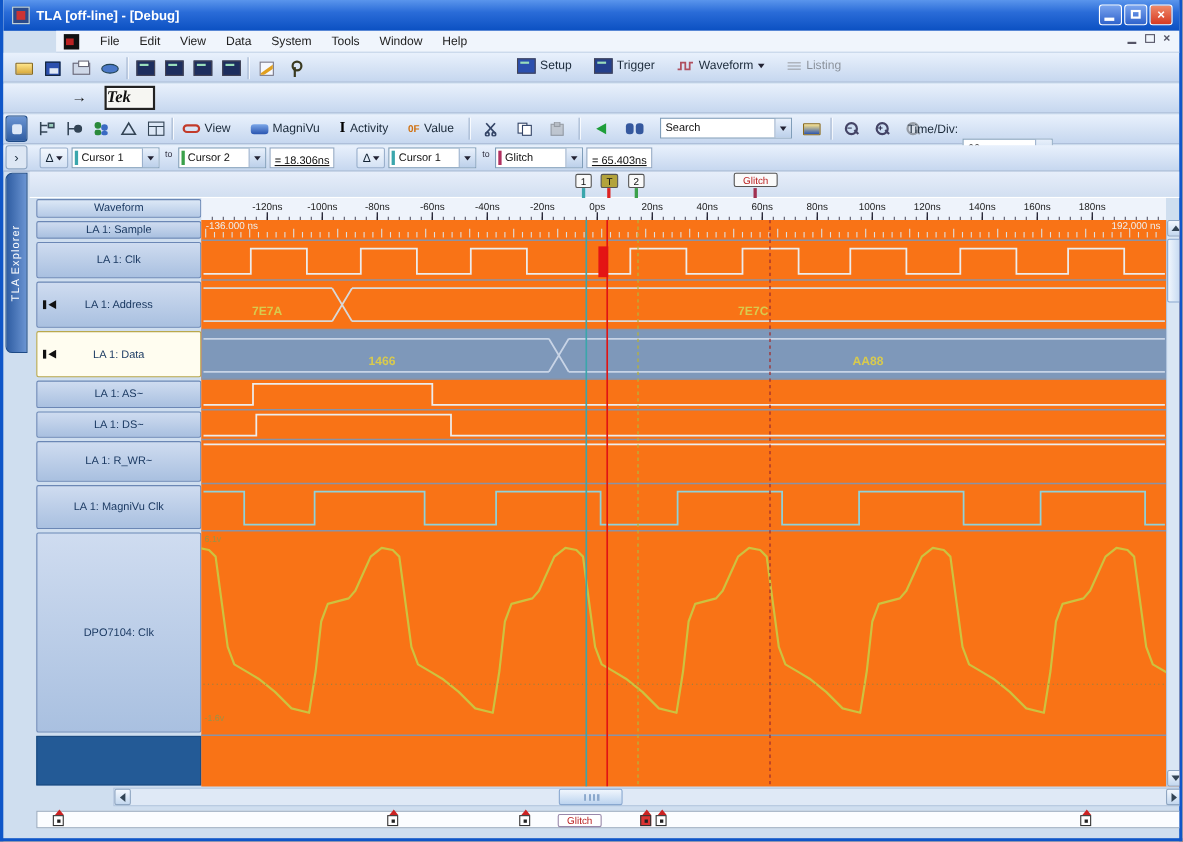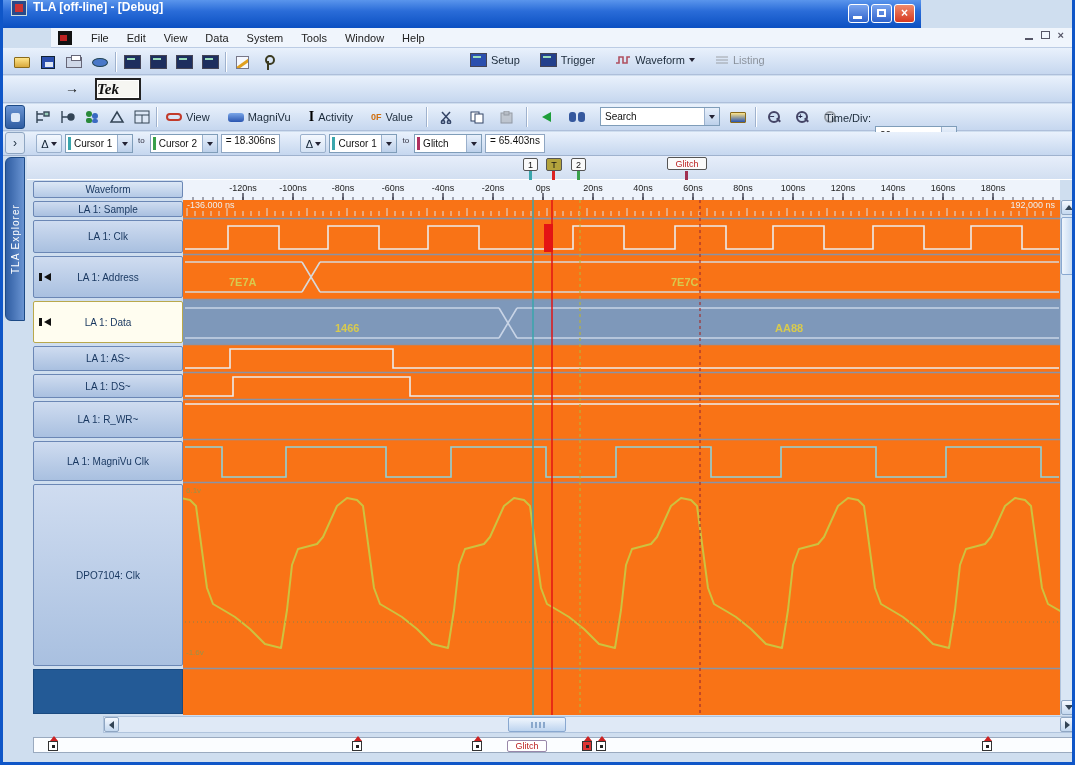--- a/index.html
+++ b/index.html
@@ -2,23 +2,23 @@
 <html><head>
 <meta charset="utf-8">
 <style>
   html,body{margin:0;padding:0;background:#9aa8bb;}
   *{box-sizing:border-box;}
   .abs{position:absolute;}
   .win{position:relative;width:1075px;height:765px;background:#cfdeef;
        border:3px solid #0f56c8;border-top:none;font-family:"Liberation Sans",sans-serif;
        overflow:hidden;}
   
-  .titlebar{left:0;top:0;width:918px;height:28px;
+  .titlebar{left:0;top:0;width:1069px;height:28px;
     background:linear-gradient(#5a95ec,#2a6cd8 40%,#0b50c2);
-    display:flex;align-items:flex-start;color:#fff;font-size:12px;font-weight:bold;}
+    display:flex;align-items:center;color:#fff;font-size:12px;font-weight:bold;}
   .appicon{width:16px;height:16px;margin:0 6px 0 8px;background:#2a4a8a;border:1px solid #cdd;
     position:relative;}
   .appicon::after{content:"";position:absolute;left:3px;top:3px;width:8px;height:8px;background:#c33;}
   .tbtns{position:absolute;right:6px;top:4px;display:flex;gap:2px;}
   .tbtn{width:21px;height:19px;border:1px solid #fff;border-radius:3px;
     background:linear-gradient(#7aa4ee,#2f63cc);position:relative;}
   .tbtn.close{background:linear-gradient(#f08a6a,#d63a22);}
   .glyph-min{position:absolute;left:4px;bottom:3px;width:9px;height:3px;background:#fff;}
   .glyph-rest{position:absolute;left:5px;top:4px;width:9px;height:8px;border:2px solid #fff;}
   .glyph-x{color:#fff;font-size:12px;font-weight:bold;line-height:17px;width:100%;text-align:center;}
@@ -62,23 +62,23 @@
   .binoc{width:16px;height:10px;position:relative;}
   .binoc::before,.binoc::after{content:"";position:absolute;top:0;width:7px;height:10px;background:#35589e;border-radius:3px;}
   .binoc::before{left:0;} .binoc::after{right:0;}
   .mag{width:14px;height:14px;position:relative;}
   .mag::before{content:"";position:absolute;left:1px;top:1px;width:8px;height:8px;border:2px solid #446;border-radius:50%;background:#cfe0f4;}
   .mag::after{content:"";position:absolute;left:9px;top:9px;width:5px;height:2px;background:#446;transform:rotate(45deg);}
   .magsign{position:absolute;left:3px;top:2px;font-size:8px;font-weight:bold;color:#224;z-index:1;}
   .combo{height:19px;background:#fff;border:1px solid #7f9db9;display:flex;align-items:center;font-size:10px;color:#111;position:relative;}
   .combo .arrowbox{position:absolute;right:0;top:0;width:15px;height:100%;background:linear-gradient(#e8f0fb,#bcd0ea);border-left:1px solid #9ab0cc;display:flex;align-items:center;justify-content:center;}
   .darr{width:0;height:0;border-left:3px solid transparent;border-right:3px solid transparent;border-top:4px solid #223;}
-  .cursorcombo{width:68px;}
+  .cursorcombo{width:80px;}
   .ctick{width:3px;height:13px;margin:0 3px 0 2px;}
-  .readout{height:19px;background:#fff;border:1px solid #8fa6c2;font-size:10px;display:flex;align-items:flex-start;padding:0 4px;color:#111;}
+  .readout{height:19px;background:#fff;border:1px solid #8fa6c2;font-size:10px;display:flex;align-items:flex-end;padding:0 4px;color:#111;text-decoration:underline;}
   .deltabtn{width:26px;height:19px;border:1px solid #9ab0cc;border-radius:2px;background:linear-gradient(#f4f8fe,#d4e2f4);
     display:flex;align-items:center;justify-content:center;gap:2px;font-size:11px;color:#123;}
   .towrd{font-size:8px;color:#334;margin:0 2px;align-self:flex-start;padding-top:2px;}
   
   .runbtn{left:8px;top:80px;width:48px;height:19px;border-radius:10px;border:1px solid #0a5a20;
     background:radial-gradient(ellipse at 30% 30%,#5ecb6e,#1a8a34);color:#fff;font-size:10px;font-weight:bold;
     font-style:italic;display:flex;align-items:center;justify-content:center;margin-top:32px;}
   .runarrow{left:62px;top:80px;font-size:14px;color:#111;}
   .teklogo{left:92px;top:78px;width:46px;height:22px;background:#f6f6f2;border:2px solid #222;
     box-shadow:0 0 0 1px #fff inset;display:flex;align-items:center;justify-content:flex-start;

